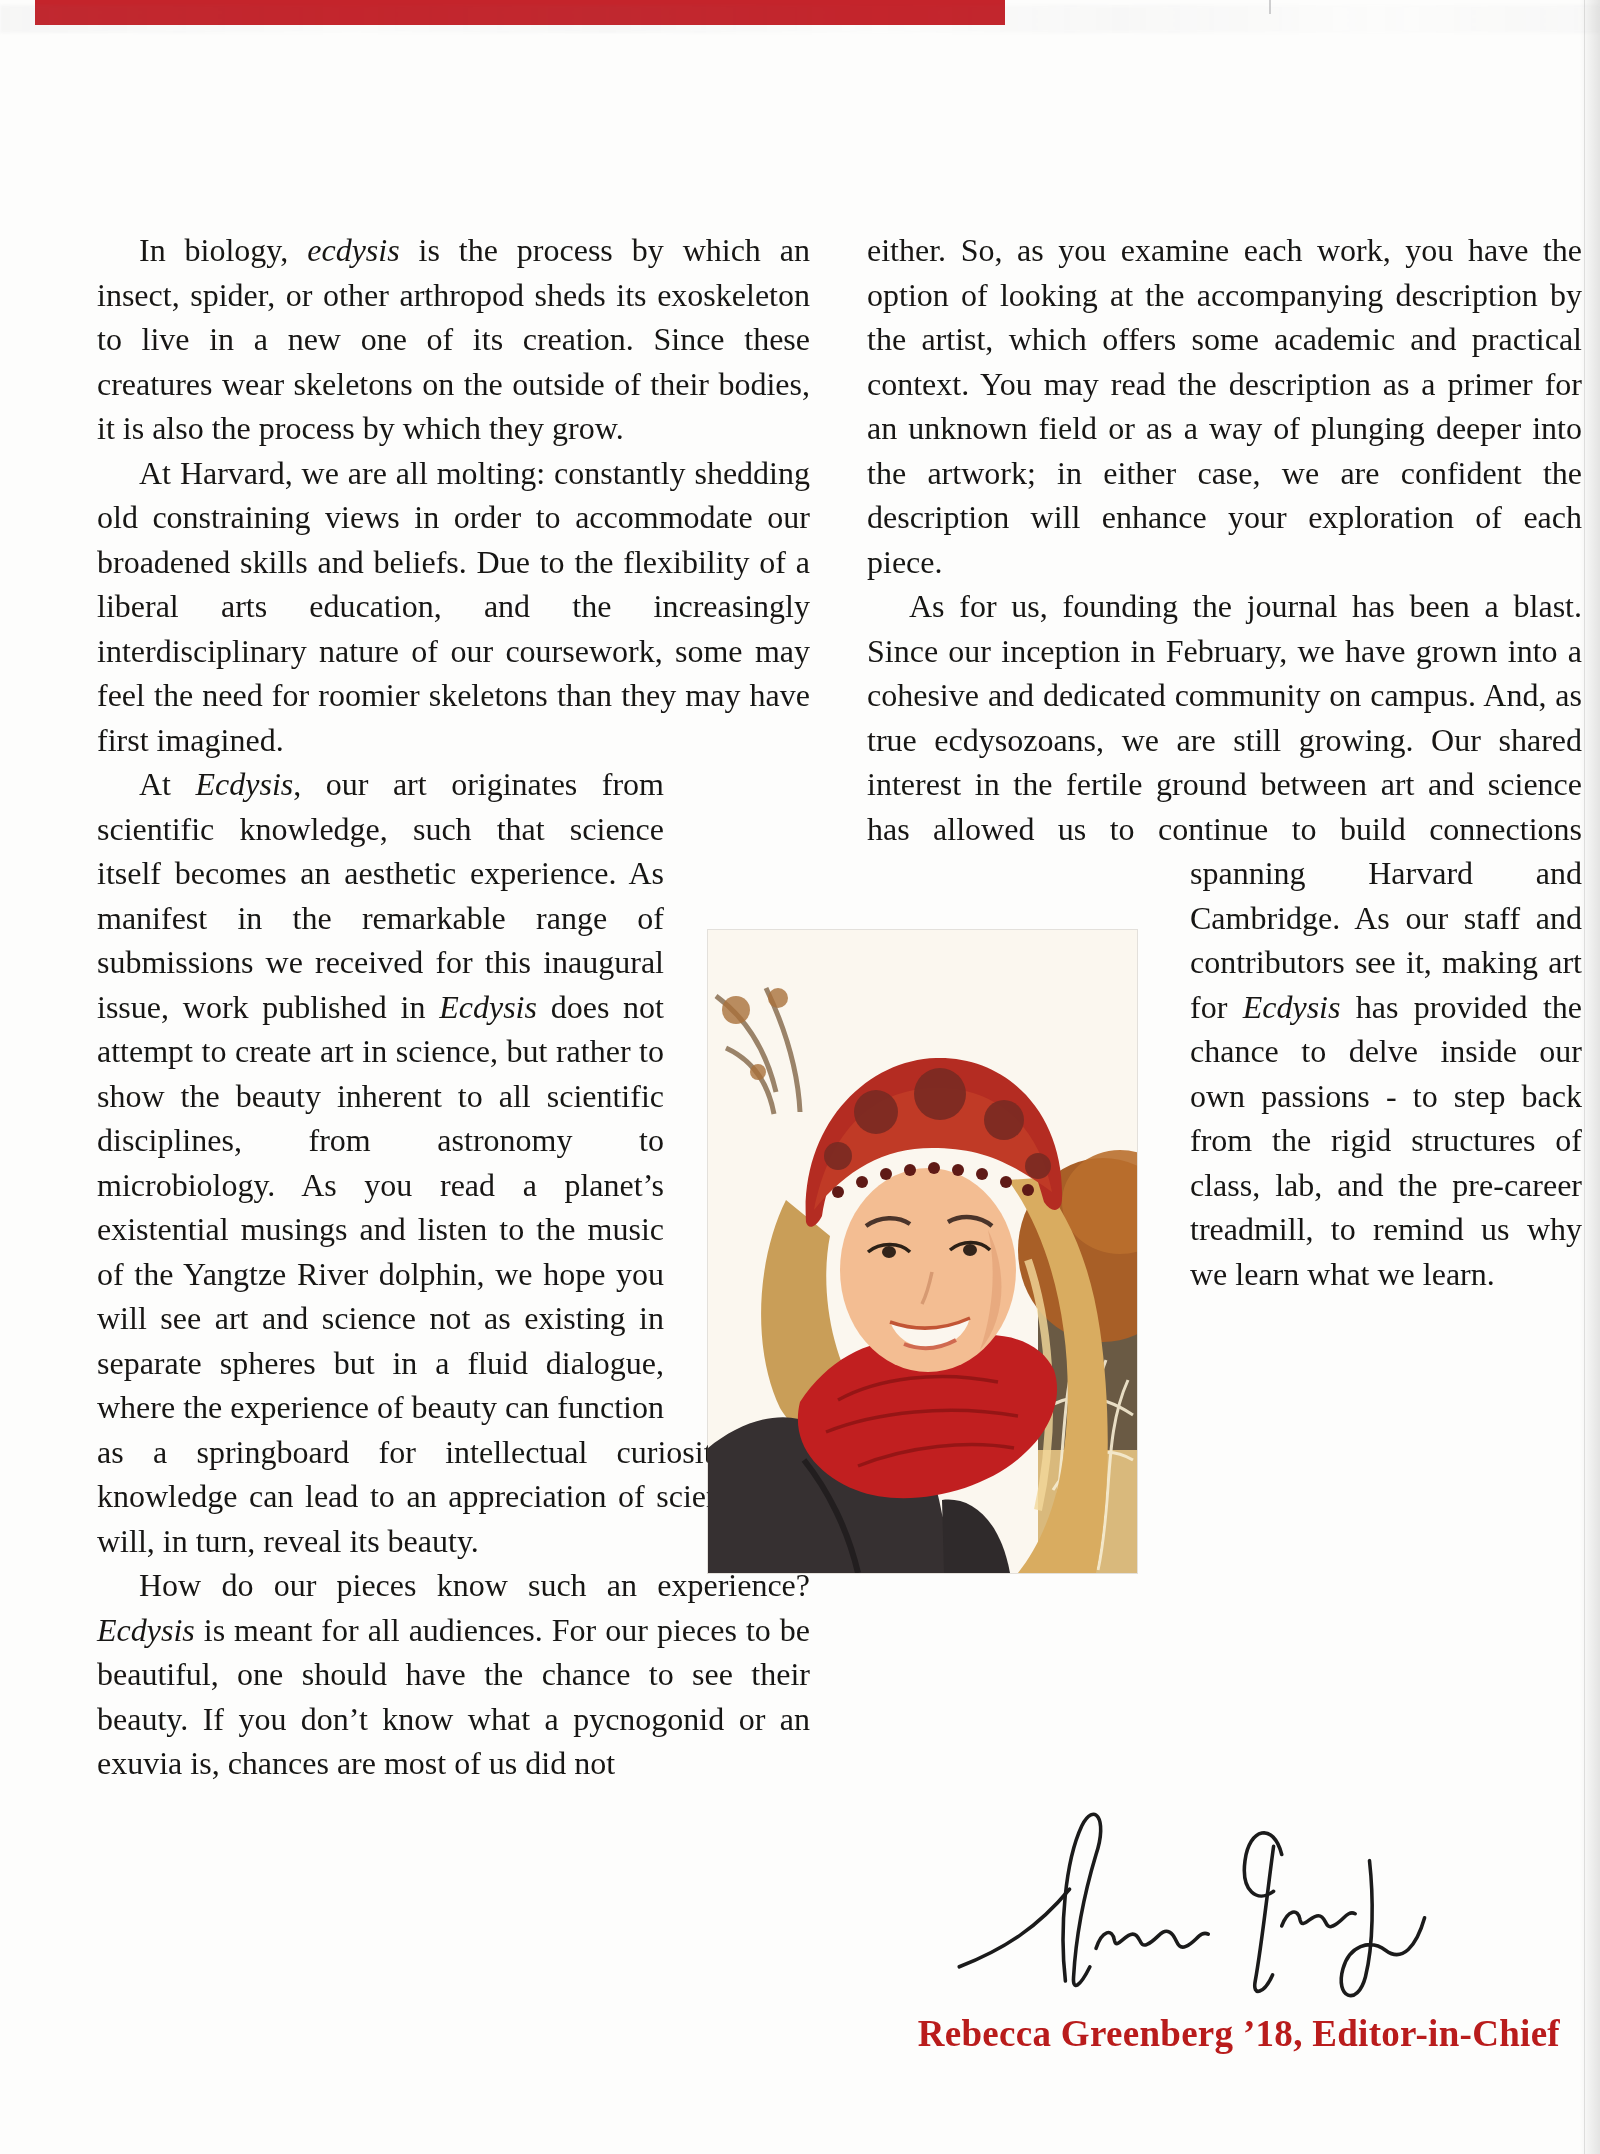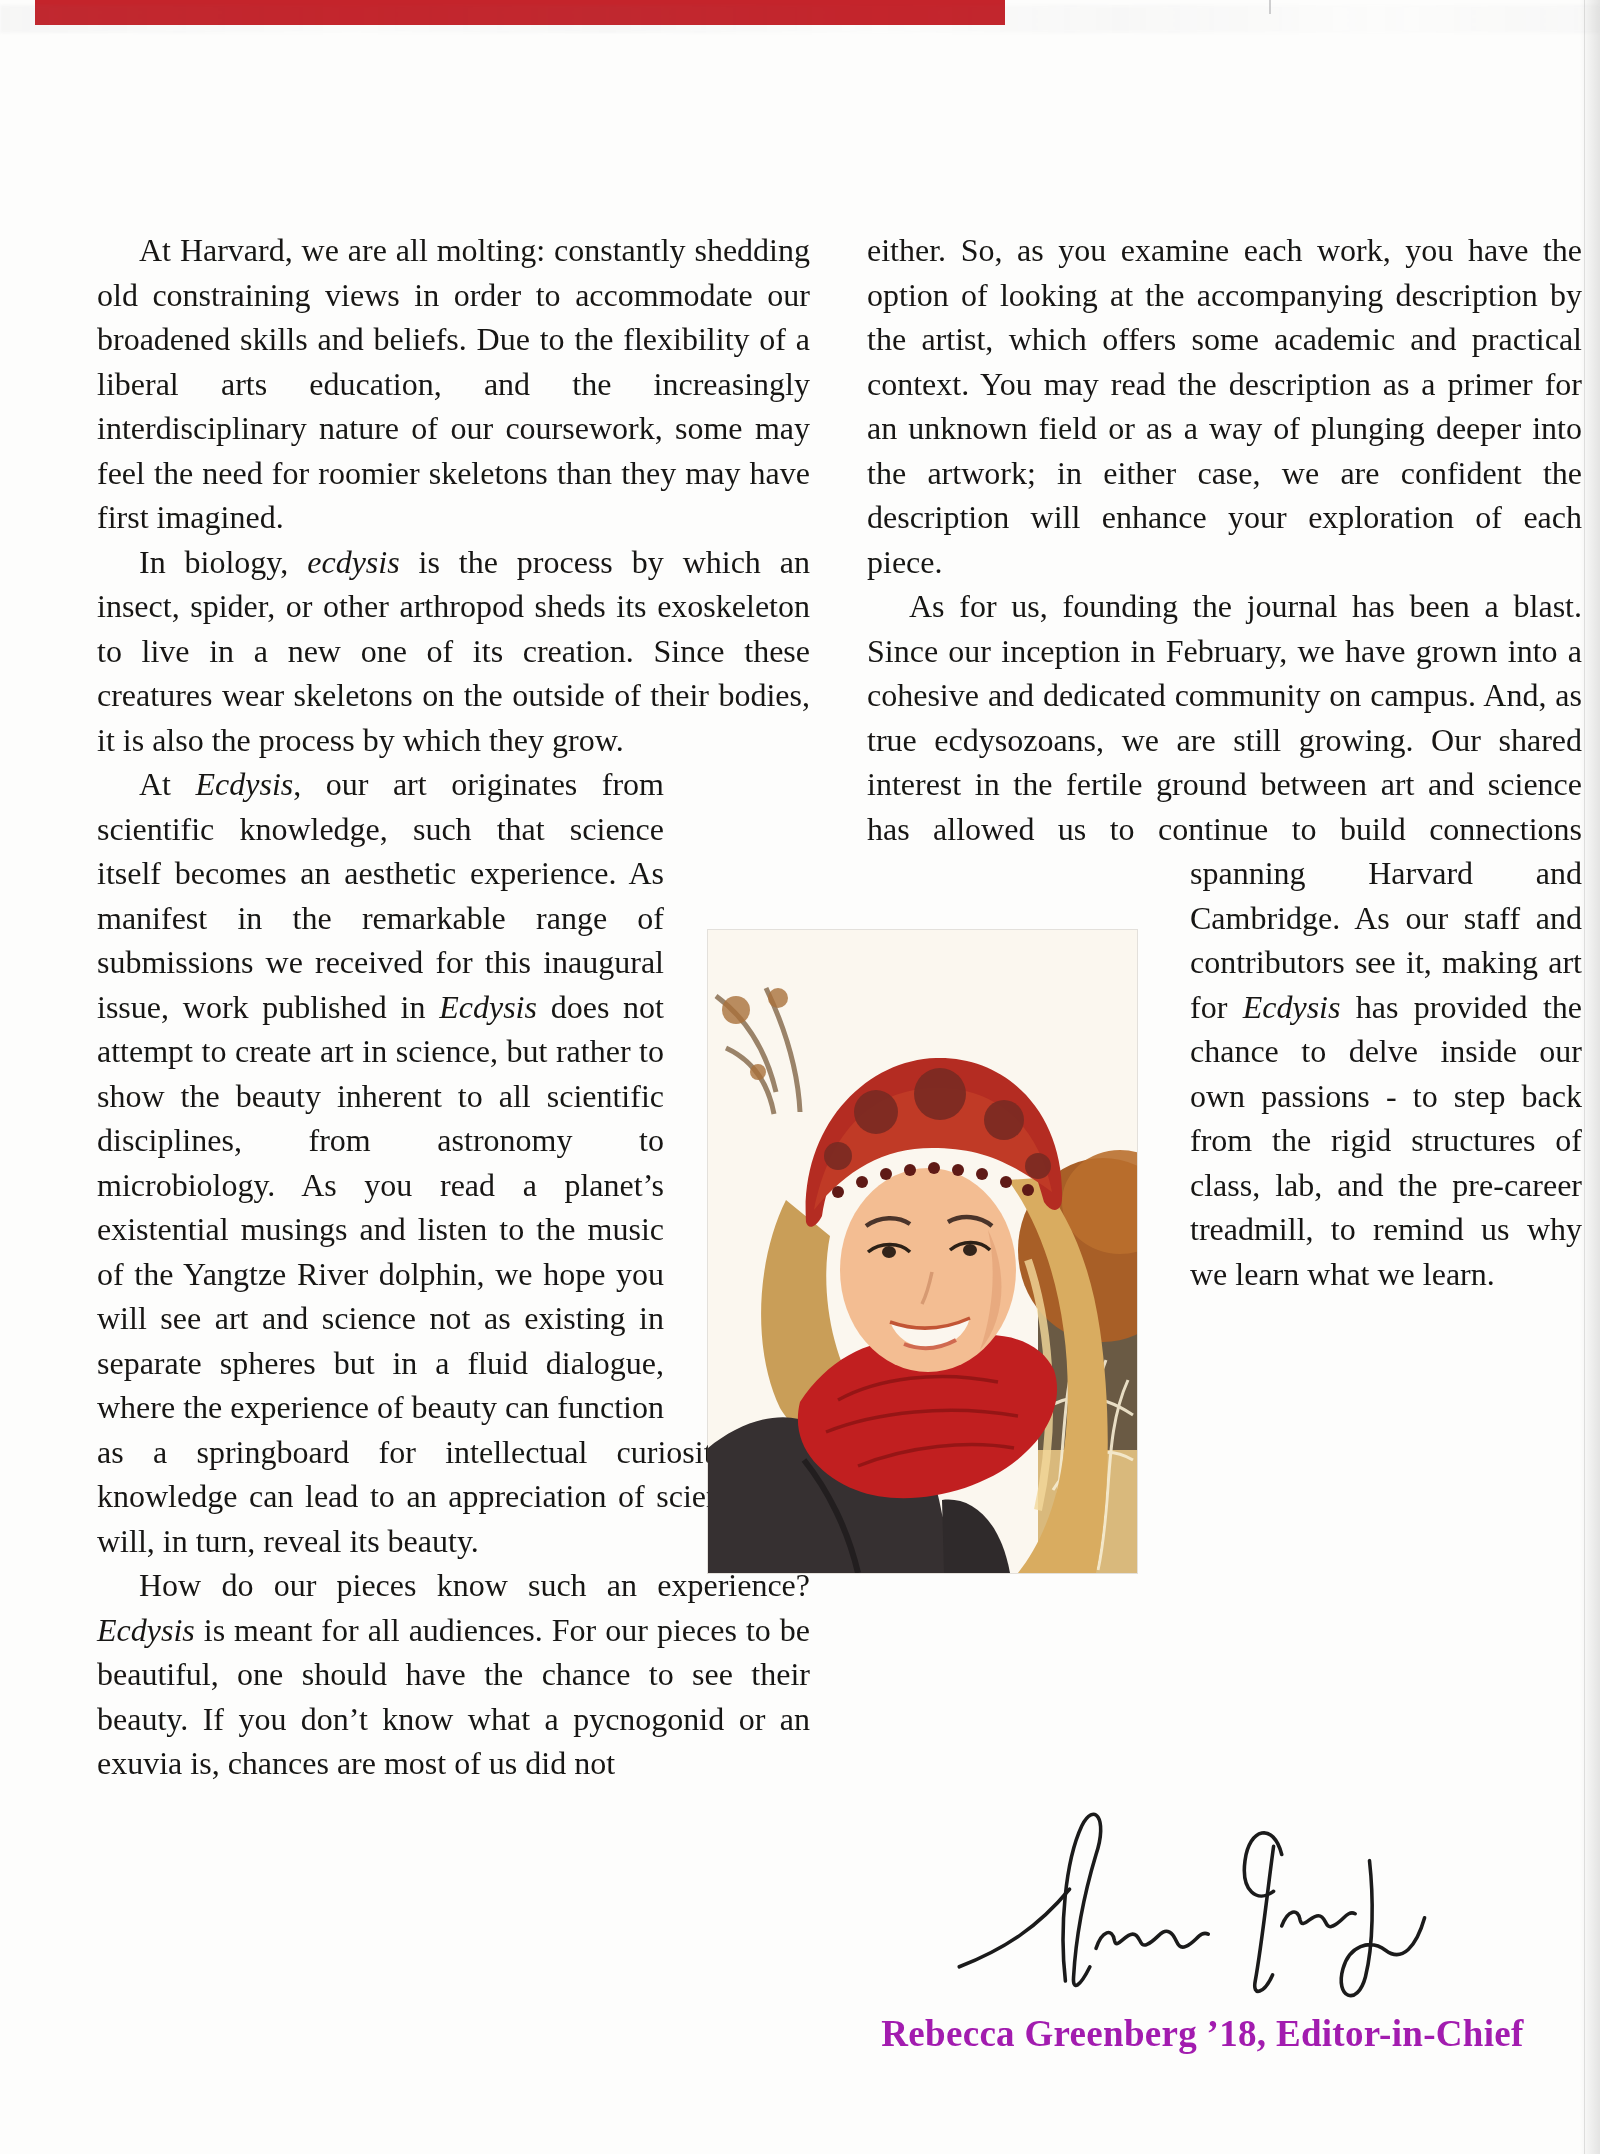--- a/index.html
+++ b/index.html
@@ -27,36 +27,36 @@
   .spacer-right{float:right;width:146px;height:652px;}
   .spacer-left{float:left;width:323px;height:998px;shape-outside:inset(308px 0 0 0);}
 
   .photo{position:absolute;left:708px;top:930px;width:429px;height:643px;overflow:hidden;
     box-shadow:0 0 0 1px rgba(150,140,120,.25);}
   .photo svg{display:block;width:100%;height:100%;}
 
   .signature{position:absolute;left:945px;top:1795px;width:500px;height:215px;}
   .signature svg{display:block;width:100%;height:100%;}
 
-  .byline{position:absolute;left:845px;top:2012px;width:715px;text-align:center;
-    font-weight:bold;font-size:37px;letter-spacing:.3px;color:#a21caf;}
+  .byline{position:absolute;left:845px;top:2012px;width:715px;text-align:right;
+    font-weight:bold;font-size:37px;letter-spacing:.3px;color:#b91c1c;}
 </style>
 </head>
 <body>
 
 <div class="page">
 
   <div class="top-bar"></div>
   <div class="scan-smudge"></div>
   <div class="scan-tick"></div>
 
 
   <div class="col col-left">
+    <p class="indent"><span>In biology, </span><i>ecdysis</i><span> is the process by which an insect, spider, or other arthropod sheds its exoskeleton to live in a new one of its creation. Since these creatures wear skeletons on the outside of their bodies, it is also the process by which they grow.</span></p>
     <p class="indent mt"><span>At Harvard, we are all molting: constantly shedding old constraining views in order to accommodate our broadened skills and beliefs. Due to the flexibility of a liberal arts education, and the increasingly interdisciplinary nature of our coursework, some may feel the need for roomier skeletons than they may have first imagined.</span></p>
-    <p class="indent"><span>In biology, </span><i>ecdysis</i><span> is the process by which an insect, spider, or other arthropod sheds its exoskeleton to live in a new one of its creation. Since these creatures wear skeletons on the outside of their bodies, it is also the process by which they grow.</span></p>
     <p class="indent mt"><span class="spacer-right"></span><span><span>At </span><i>Ecdysis</i><span>, our art originates from scientific knowledge, such that science itself becomes an aesthetic experience. As manifest in the remarkable range of submissions we received for this inaugural issue, work published in </span><i>Ecdysis</i><span> does not attempt to create art in science, but rather to show the beauty inherent to all scientific disciplines, from astronomy to microbiology. As you read a planet’s existential musings and listen to the music of the Yangtze River dolphin, we hope you will see art and science not as existing in separate spheres but in a fluid dialogue, where the experience of beauty can function as a springboard for intellectual curiosity, and knowledge can lead to an appreciation of science that will, in turn, reveal its beauty.</span></span></p>
     <p class="indent mt"><span>How do our pieces know such an experience? </span><i>Ecdysis</i><span> is meant for all audiences. For our pieces to be beautiful, one should have the chance to see their beauty. If you don’t know what a pycnogonid or an exuvia is, chances are most of us did not</span></p>
   </div>
 
   <div class="col col-right">
     <p><span>either. So, as you examine each work, you have the option of looking at the accompanying description by the artist, which offers some academic and practical context. You may read the description as a primer for an unknown field or as a way of plunging deeper into the artwork; in either case, we are confident the description will enhance your exploration of each piece.</span></p>
     <p class="indent mt"><span class="spacer-left"></span><span><span>As for us, founding the journal has been a blast. Since our inception in February, we have grown into a cohesive and dedicated community on campus. And, as true ecdysozoans, we are still growing. Our shared interest in the fertile ground between art and science has allowed us to continue to build connections spanning Harvard and Cambridge. As our staff and contributors see it, making art for </span><i>Ecdysis</i><span> has provided the chance to delve inside our own passions - to step back from the rigid structures of class, lab, and the pre-career treadmill, to remind us why we learn what we learn.</span></span></p>
   </div>
 
   <div class="photo" role="img" aria-label="Smiling young woman with long blonde hair wearing a red knit headband, red scarf and dark jacket, outdoors in autumn sunlight">

